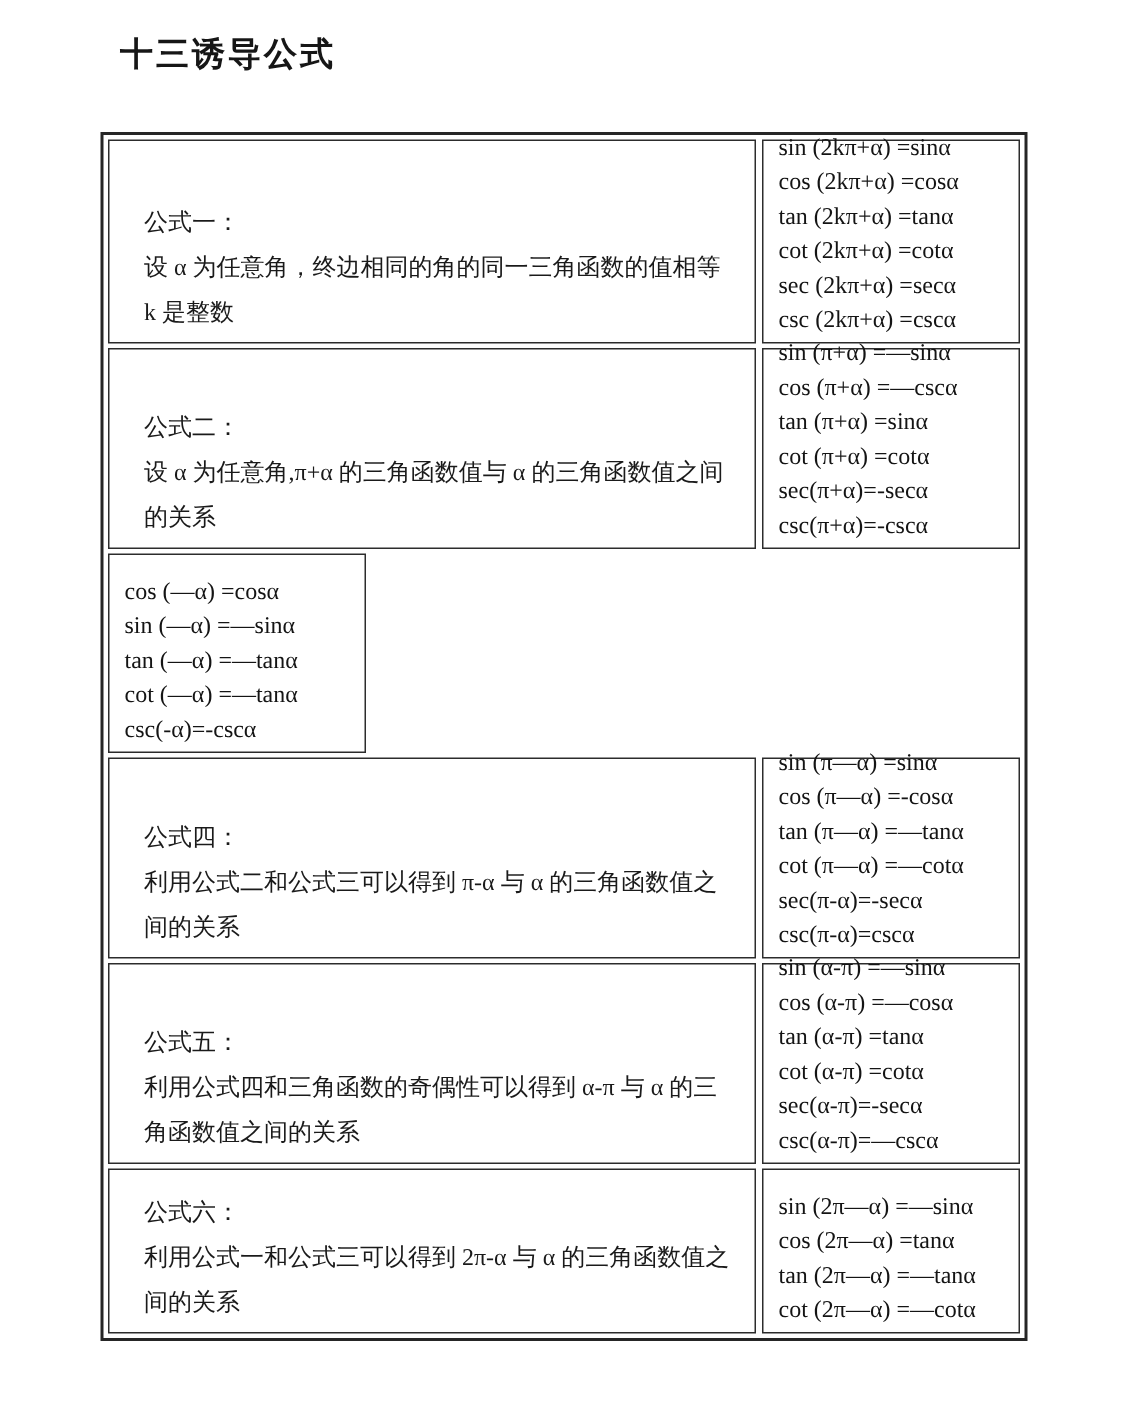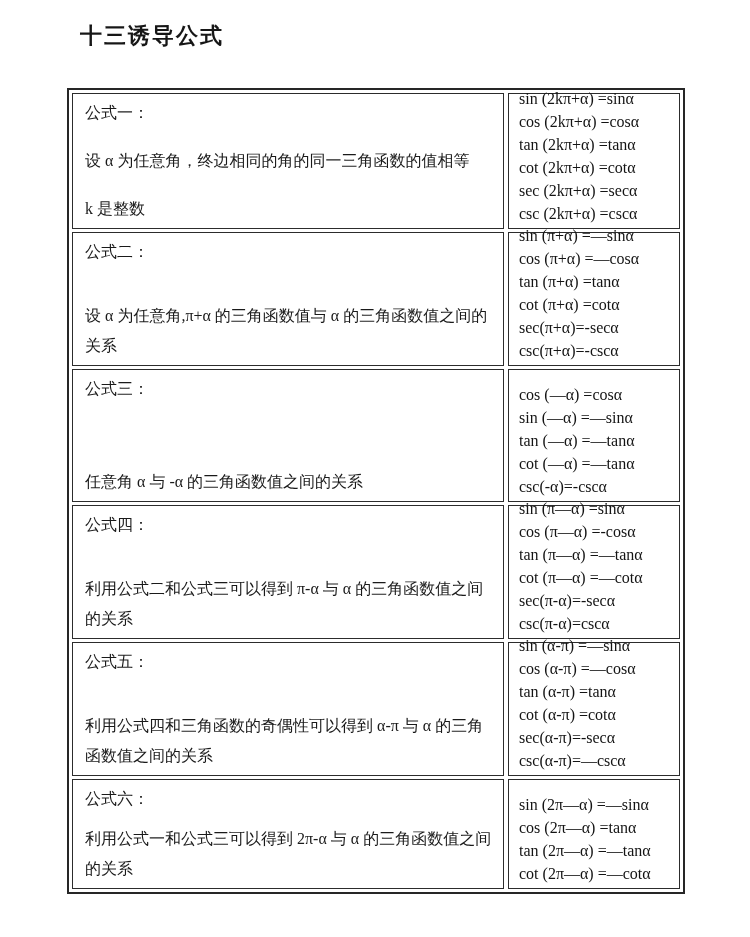--- a/index.html
+++ b/index.html
@@ -35,22 +35,22 @@
   .r5 { height: 134px; }
   .r6 { height: 110px; }
   .cell {
     border: 1.5px solid #2c2c2c;
     background: #ffffff;
   }
   .cell-left {
     flex: 1;
     display: flex;
     flex-direction: column;
-    justify-content: space-between;
-    padding: 4px 10px 4px 12px;
+    justify-content: flex-end;
+    padding: 4px 10px 4px 23px;
     font-size: 16px;
     line-height: 30px;
   }
   .cell-right {
     width: 172px;
     display: flex;
     flex-direction: column;
     justify-content: flex-end;
     padding: 3px 2px 3px 10px;
     font-size: 16px;
@@ -85,33 +85,29 @@
       </div>
     </div>
 
     <div class="row r2">
       <div class="cell cell-left">
         <div class="row-label">公式二：</div>
         <div class="desc-line">设 α 为任意角,π+α 的三角函数值与 α 的三角函数值之间的关系</div>
       </div>
       <div class="cell cell-right">
         <div class="formula-line">sin (π+α) =—sinα</div>
-        <div class="formula-line">cos (π+α) =—cosα</div>
-        <div class="formula-line">tan (π+α) =tanα</div>
+        <div class="formula-line">cos (π+α) =—cscα</div>
+        <div class="formula-line">tan (π+α) =sinα</div>
         <div class="formula-line">cot (π+α) =cotα</div>
         <div class="formula-line">sec(π+α)=-secα</div>
         <div class="formula-line">csc(π+α)=-cscα</div>
       </div>
     </div>
 
     <div class="row r3">
-      <div class="cell cell-left">
-        <div class="row-label">公式三：</div>
-        <div class="desc-line">任意角 α 与 -α 的三角函数值之间的关系</div>
-      </div>
       <div class="cell cell-right">
         <div class="formula-line">cos (—α) =cosα</div>
         <div class="formula-line">sin (—α) =—sinα</div>
         <div class="formula-line">tan (—α) =—tanα</div>
         <div class="formula-line">cot (—α) =—tanα</div>
         <div class="formula-line">csc(-α)=-cscα</div>
       </div>
     </div>
 
     <div class="row r4">

